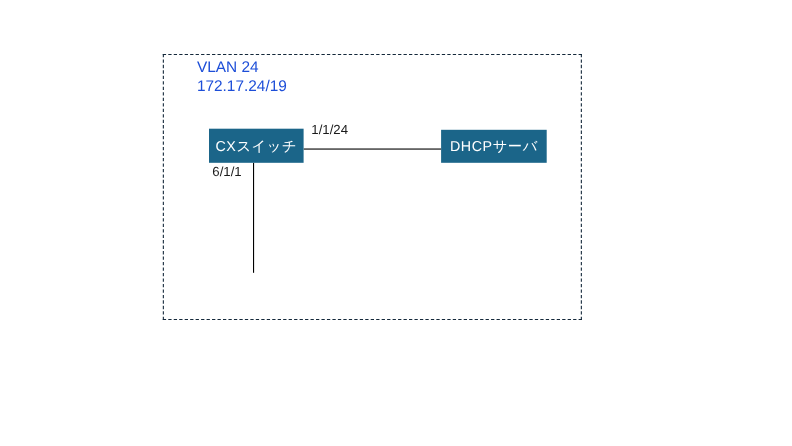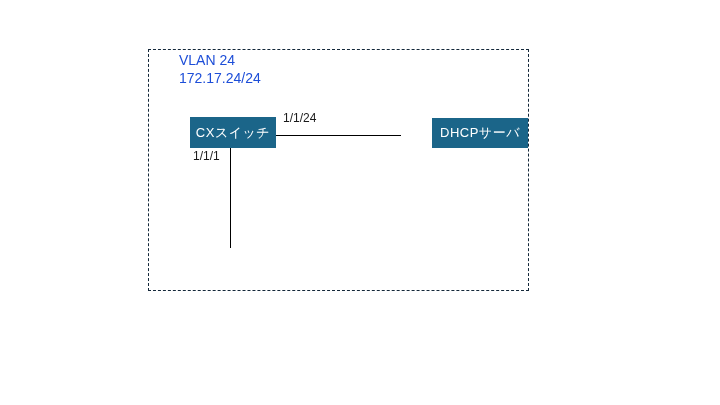--- a/index.html
+++ b/index.html
@@ -74,32 +74,32 @@
 </style>
 </head>
 <body>
 
 <div class="canvas">
 
   <div class="vlan-boundary" style="border-color: rgb(20, 40, 58);"></div>
 
   <div class="vlan-caption">
     <div>VLAN 24</div>
-    <div>172.17.24/24</div>
+    <div>172.17.24/19</div>
   </div>
 
   <div class="link-horizontal" style="border-top-color: rgb(0, 0, 0);"></div>
 
   <div class="link-vertical" style="border-left-color: rgb(0, 0, 0);"></div>
 
   <div class="port-label port-label-uplink">1/1/24</div>
-  <div class="port-label port-label-access">1/1/1</div>
+  <div class="port-label port-label-access">6/1/1</div>
 
   <div class="node node-cx-switch" style="background-color: rgb(27, 101, 137);">
     <span>CXスイッチ</span>
   </div>
 
-  <div class="node node-dhcp-server" style="background-color: rgb(27, 101, 137); margin-left: 31px;">
+  <div class="node node-dhcp-server" style="background-color: rgb(27, 101, 137);">
     <span>DHCPサーバ</span>
   </div>
 
 
 </div>
 
 </body></html>

